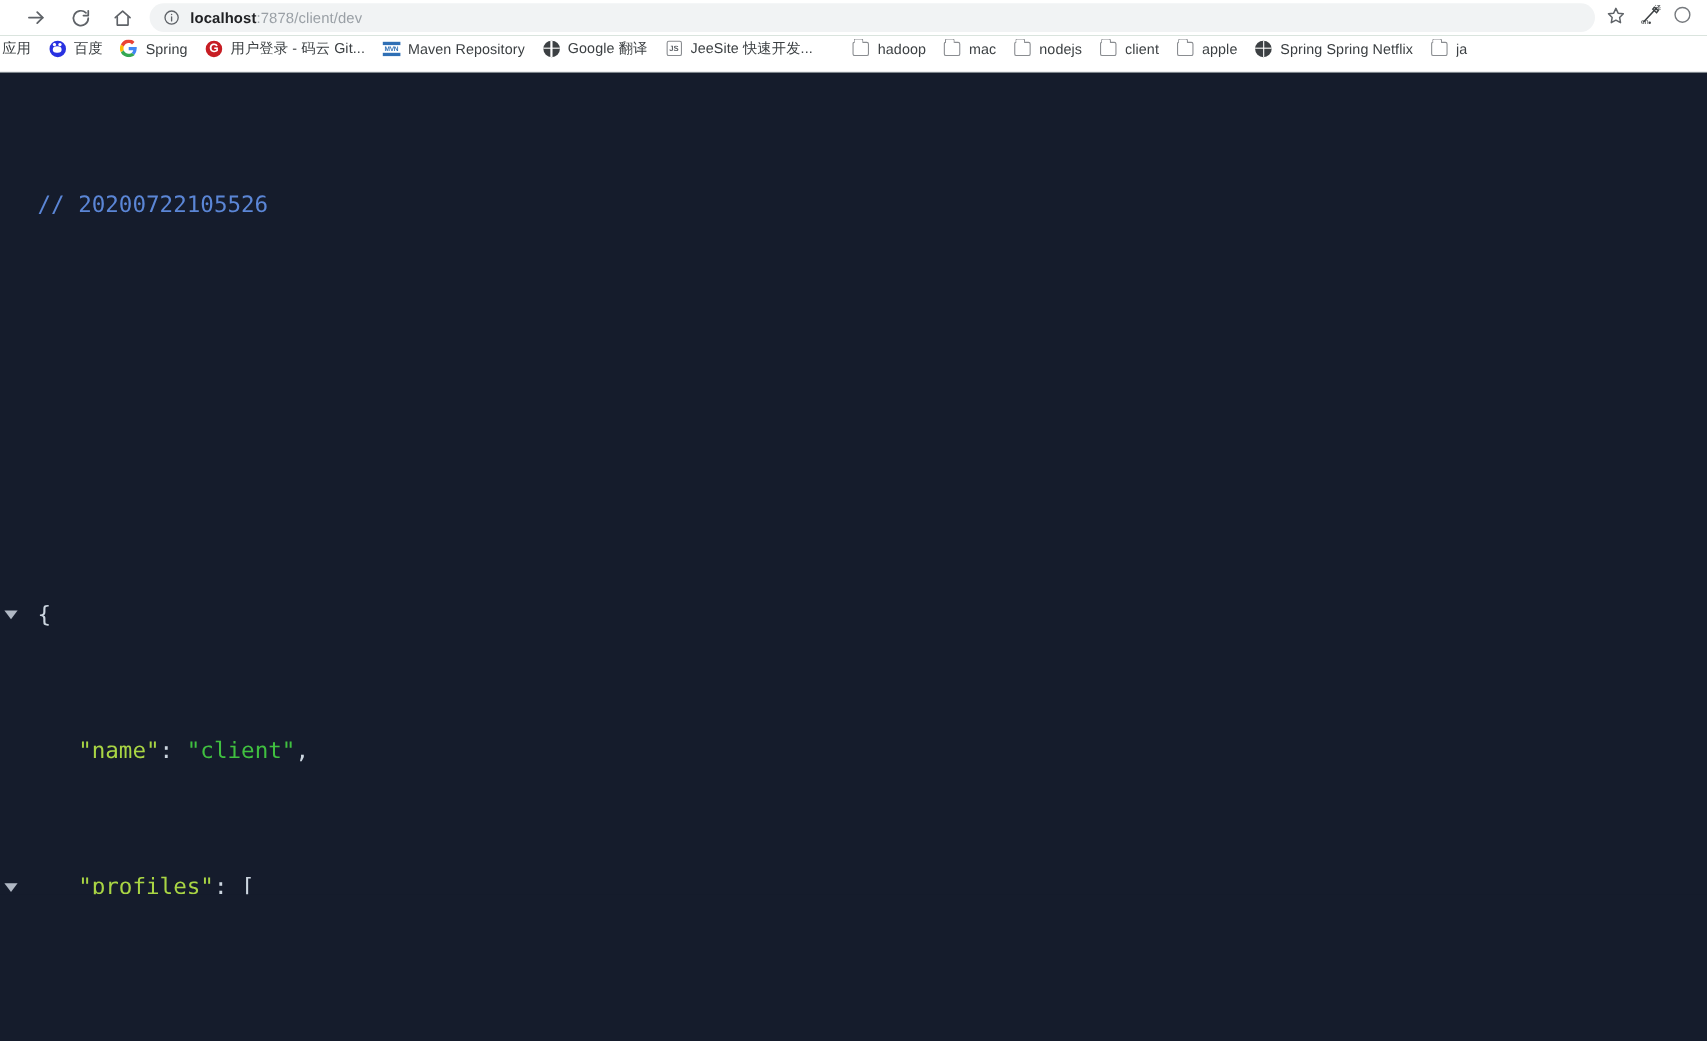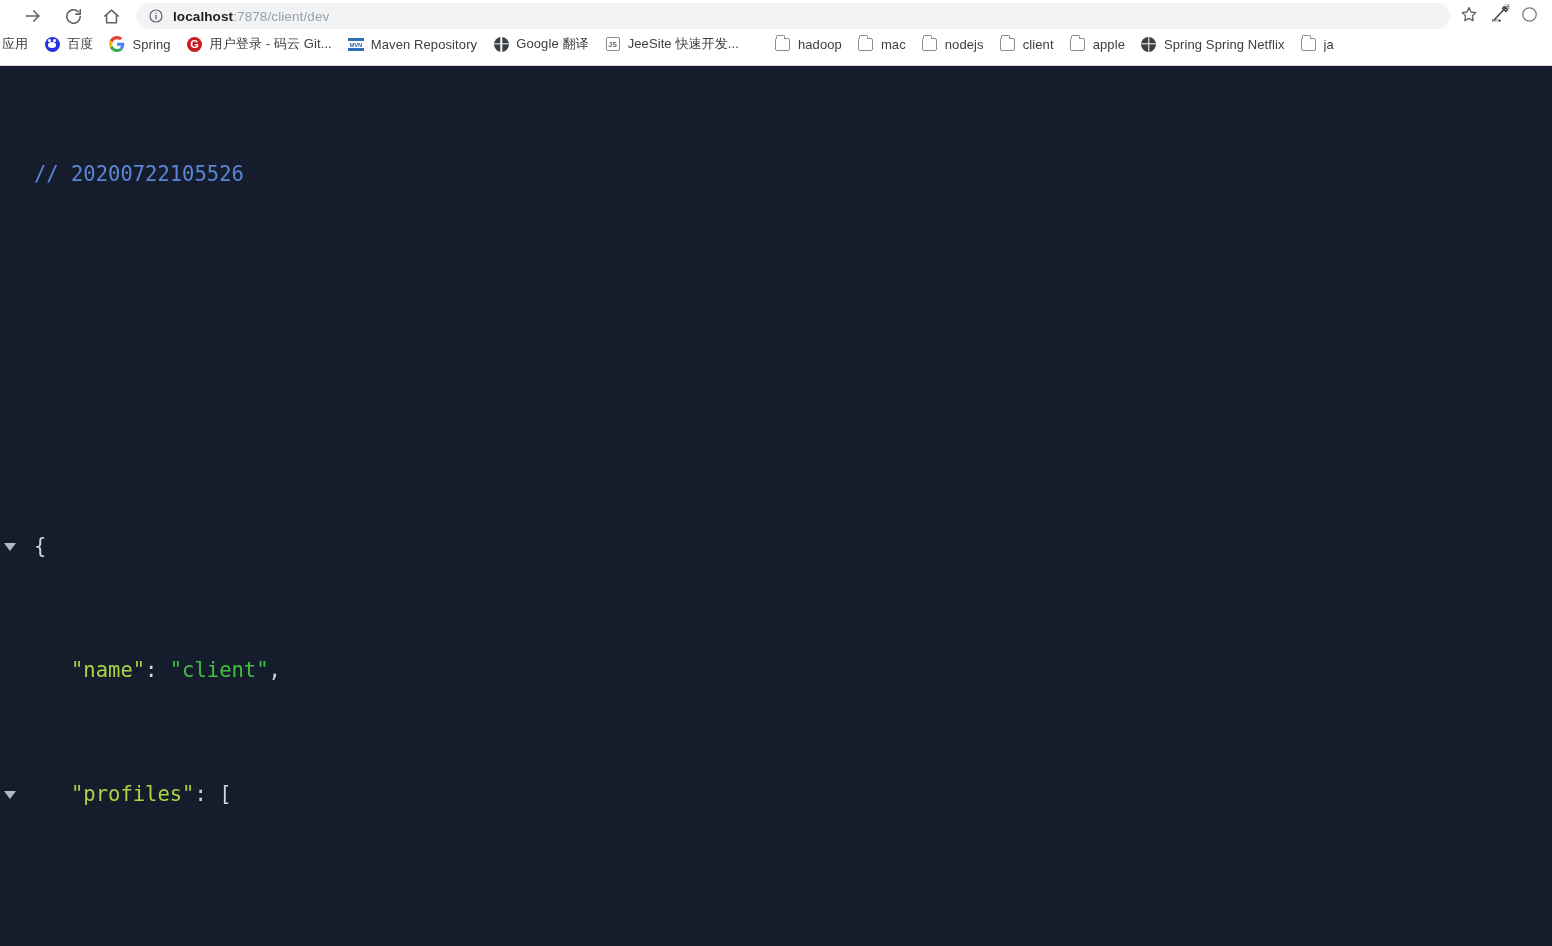--- a/index.html
+++ b/index.html
@@ -233,21 +233,21 @@
     color: #5f6368;
     font-family: "Liberation Sans", sans-serif;
     line-height: 1;
   }
 
   
   #json-viewer {
     width: 1552px;
     height: 747px;
     background: #151c2c;
-    padding: 0 0 0 0;
+    padding: 12px 0 0 0;
     overflow: hidden;
     position: relative;
   }
 
   #json-code {
     font-family: "DejaVu Sans Mono", "Liberation Mono", monospace;
     font-size: 20.5px;
     line-height: 31px;
     white-space: pre;
     color: #cfd8e3;

